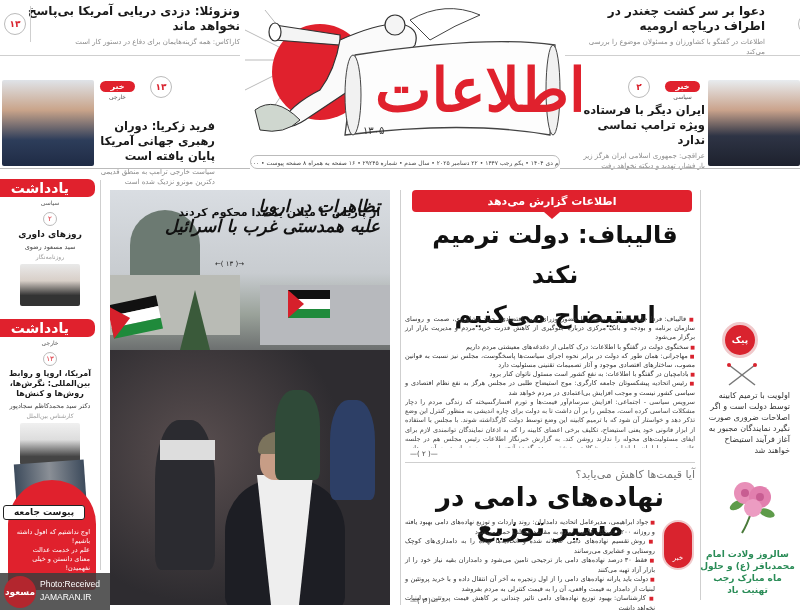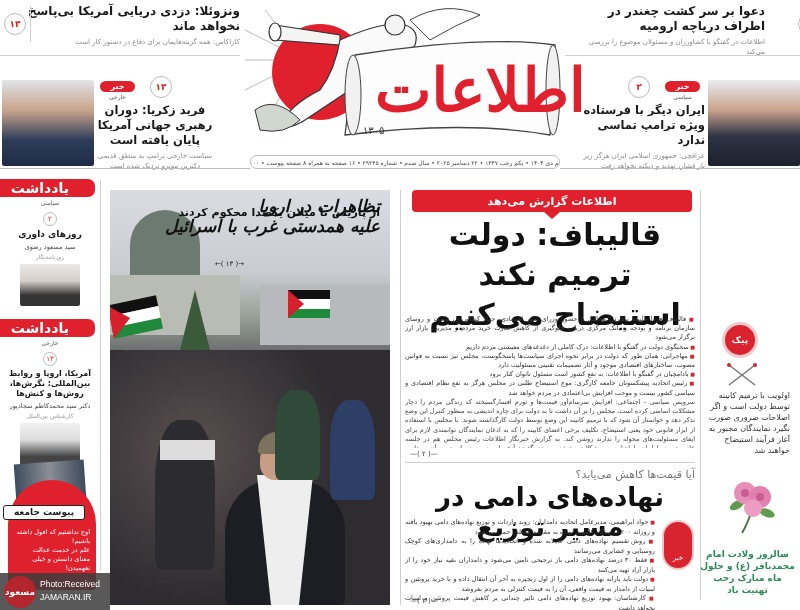--- a/index.html
+++ b/index.html
@@ -17,21 +17,21 @@
   .pill-sub { font-size: 6px; color: #555; text-align: center; }
 
   
   .masthead { left: 245px; top: 0; width: 320px; height: 150px; }
   .logo-text { position: absolute; left: 130px; top: 55px; font-size: 60px; font-weight: bold; color: #e0212d; font-family: "DejaVu Serif", serif; letter-spacing: -2px; }
   .dateline { position: absolute; left: 250px; top: 155px; width: 310px; height: 14px; border: 1px solid #bbb; border-radius: 7px; font-size: 6px; color: #444; display: flex; align-items: center; justify-content: center; white-space: nowrap; overflow: hidden; }
 
   
   .kicker-red { position: absolute; left: 412px; top: 190px; width: 280px; height: 22px; background: #e0212d; color: #fff; border-radius: 4px; font-size: 11px; font-weight: bold; display: flex; align-items: center; justify-content: center; }
   .kicker-red:after { content: ""; position: absolute; bottom: -7px; left: 50%; margin-left: -8px; border-left: 8px solid transparent; border-right: 8px solid transparent; border-top: 7px solid #e0212d; }
-  .main-headline { position: absolute; left: 405px; top: 215px; width: 300px; text-align: center; font-weight: 900; font-size: 30px; line-height: 40px; color: #111; }
+  .main-headline { position: absolute; left: 405px; top: 215px; width: 300px; text-align: center; font-weight: 900; font-size: 24px; line-height: 40px; color: #111; }
   .bullets { position: absolute; left: 405px; top: 315px; width: 290px; font-size: 6.5px; line-height: 9.2px; color: #333; text-align: justify; }
   .bullets .b:before { content: "■ "; color: #d9232e; font-size: 5px; }
   .body-text { position: absolute; left: 405px; top: 388px; width: 290px; font-size: 6.5px; line-height: 9.2px; color: #444; text-align: justify; }
 
   .sub-kicker { position: absolute; left: 500px; top: 468px; width: 195px; font-size: 11px; color: #777; }
   .sub-headline { position: absolute; left: 405px; top: 482px; width: 290px; font-weight: 900; font-size: 26px; color: #111; text-align: center; }
   .bullets2 { position: absolute; left: 405px; top: 518px; width: 250px; font-size: 6.5px; line-height: 9.5px; color: #333; text-align: justify; }
   .bullets2 .b:before { content: "■ "; color: #d9232e; font-size: 5px; }
 
   
@@ -91,21 +91,21 @@
 
 <div class="hr" style="left:0; top:55px; width:240px;"></div>
 <div class="hr" style="left:565px; top:55px; width:235px;"></div>
 
 <div class="abs" style="left:2px; top:80px; width:92px; height:86px; background:linear-gradient(180deg,#dfe3e8 0%,#c9a48a 35%,#2d3d5a 70%,#1f2b45 100%); border-radius:2px;"></div>
 <div class="abs" style="left:95px; top:74px; width:45px; text-align:center;">
   <span class="pill">خبر</span>
   <div class="pill-sub">خارجی</div>
 </div>
 <div class="page-circle" style="left:150px; top:76px;">۱۳</div>
-<div class="abs" style="left:95px; top:103px; width:120px; text-align:center;">
+<div class="abs" style="left:95px; top:119px; width:120px; text-align:right;">
   <div class="teaser-title" style="font-size:11.5px;">فرید زکریا: دوران رهبری جهانی آمریکا پایان یافته است</div>
   <div class="teaser-sub">سیاست خارجی ترامپ به منطق قدیمی دکترین مونرو نزدیک شده است</div>
 </div>
 
 <div class="abs" style="left:708px; top:80px; width:92px; height:86px; background:linear-gradient(180deg,#e8ecef 0%,#caa38c 35%,#2e3445 65%,#1d212d 100%); border-radius:2px;"></div>
 <div class="abs" style="left:660px; top:74px; width:45px; text-align:center;">
   <span class="pill">خبر</span>
   <div class="pill-sub">سیاسی</div>
 </div>
 <div class="page-circle" style="left:628px; top:76px;">۲</div>

